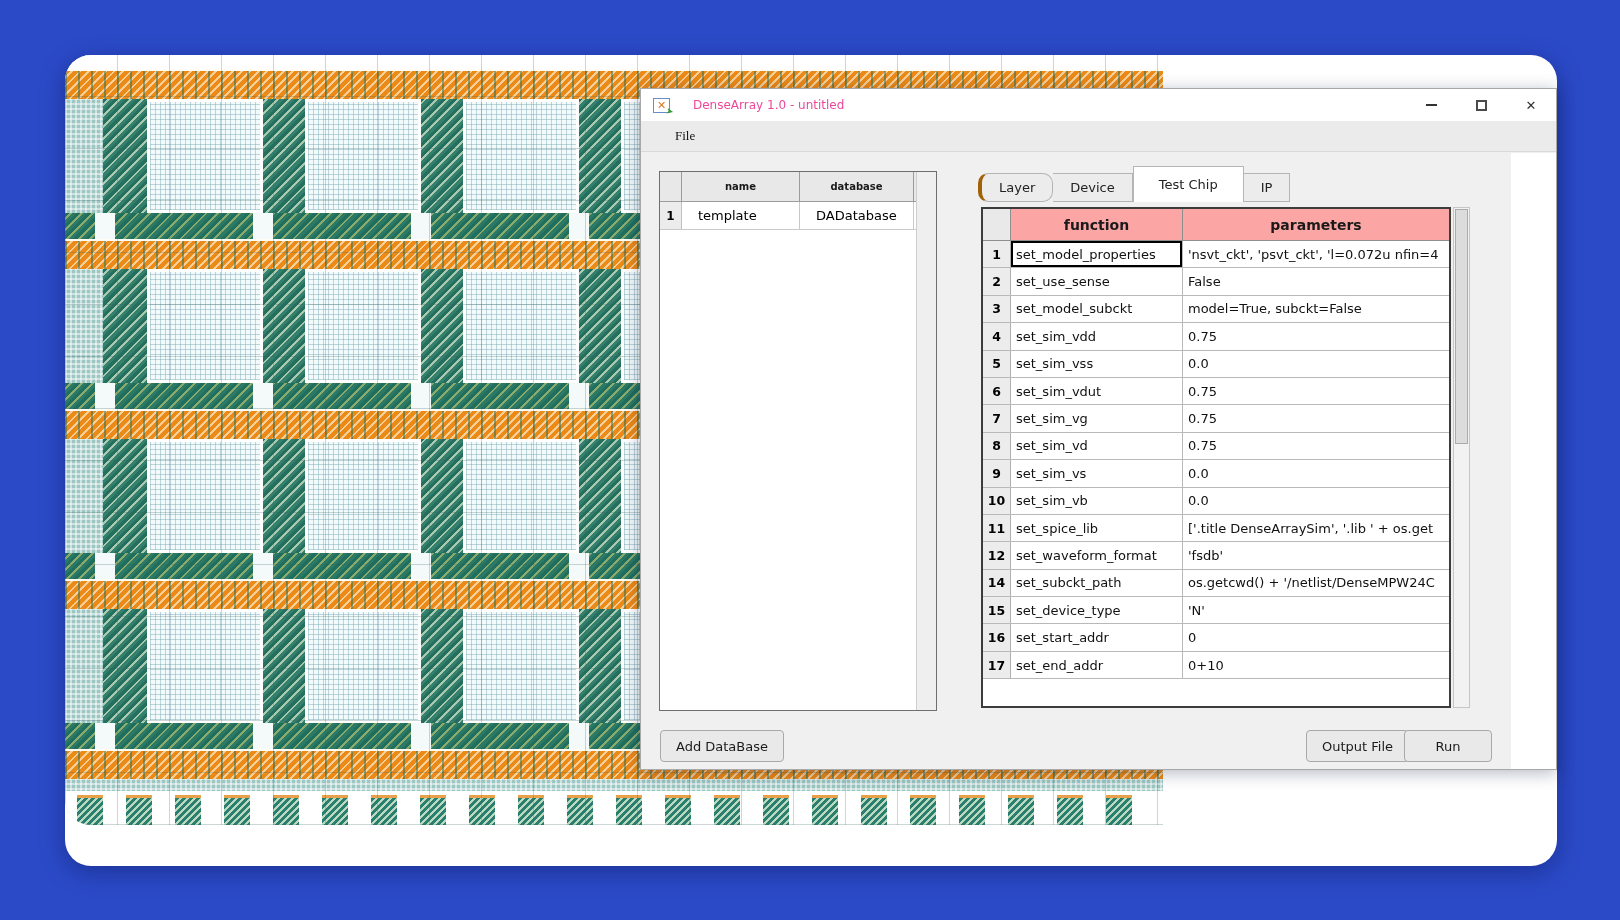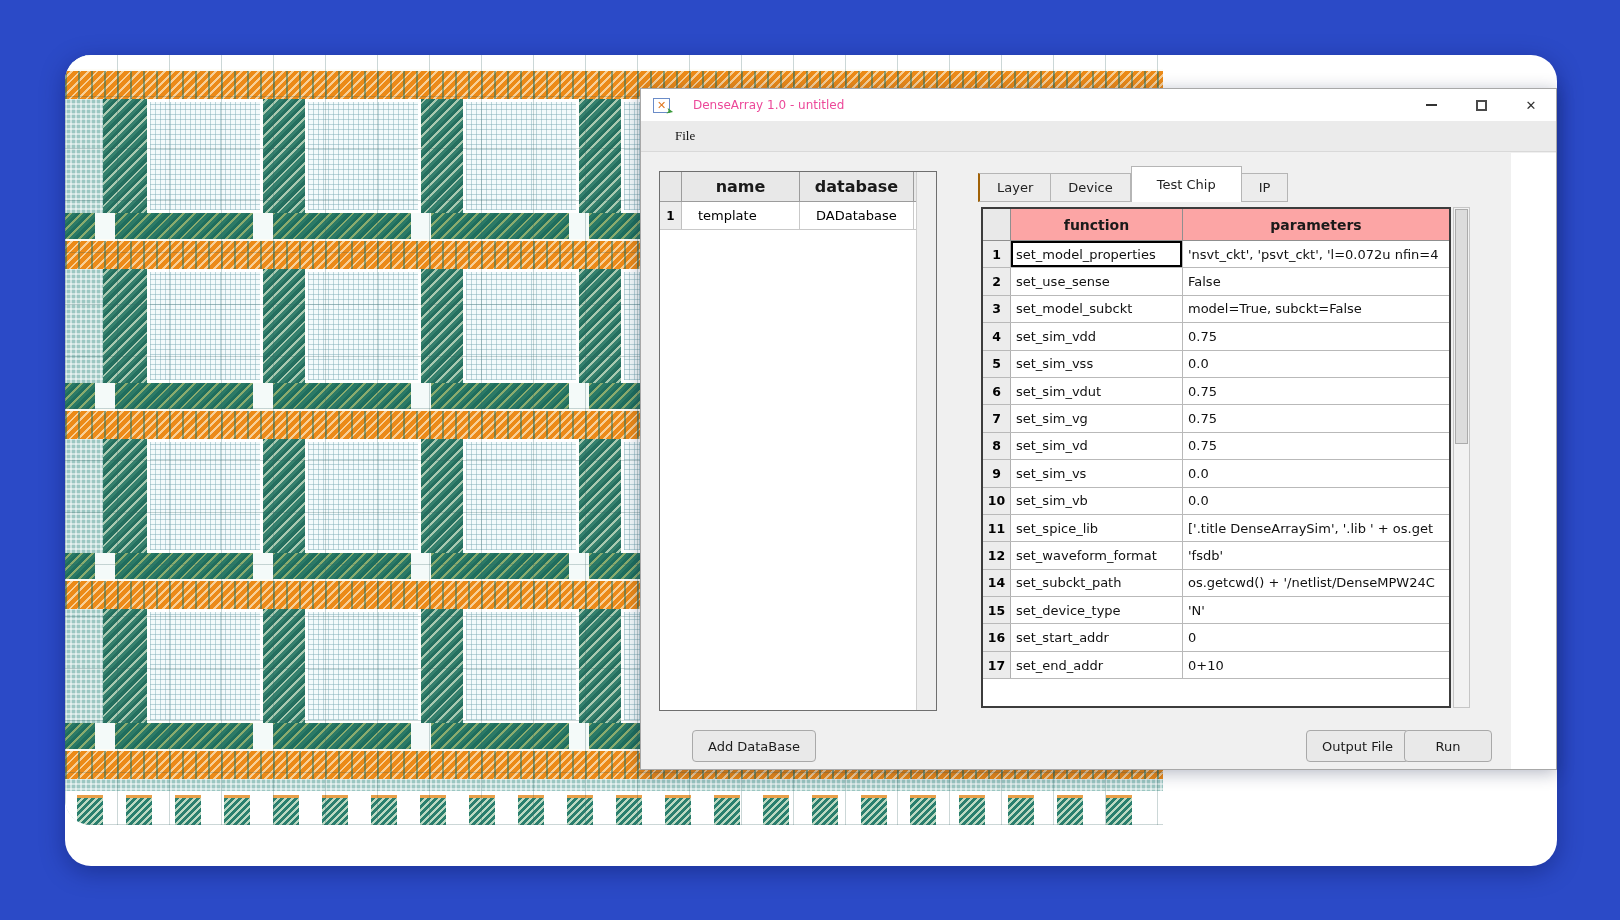--- a/index.html
+++ b/index.html
@@ -102,38 +102,38 @@
   .gutter{position:absolute;top:0;right:0;bottom:0;width:45px;background:#fff;}
 
   
   .db-panel{
     position:absolute;left:18px;top:18px;width:278px;height:540px;
     background:#fff;border:1px solid #6f6f6f;
   }
   .db-header{display:flex;height:30px;background:#e8e8e8;border-bottom:1px solid #9c9c9c;}
   .db-corner{width:22px;border-right:1px solid #9c9c9c;background:#e8e8e8;}
   .db-h{width:118px;display:flex;align-items:center;justify-content:center;
-        font-weight:bold;font-size:16px;color:#1a1a1a;border-right:1px solid #9c9c9c;}
+        font-weight:bold;font-size:10px;color:#1a1a1a;border-right:1px solid #9c9c9c;}
   .db-h:last-child{width:114px;}
   .db-row{display:flex;height:28px;border-bottom:1px solid #c9c9c9;background:#fff;}
   .db-num{width:22px;background:#ececec;border-right:1px solid #c0c0c0;text-align:center;
           font-weight:bold;font-size:12px;line-height:28px;}
   .db-cell{width:118px;padding-left:16px;line-height:27px;font-size:13px;border-right:1px solid #c9c9c9;
            white-space:nowrap;overflow:hidden;}
   .db-cell:last-child{width:114px;}
   .db-stub{position:absolute;top:0;right:0;bottom:0;width:20px;background:#efefef;border-left:1px solid #cfcfcf;}
 
   
   .tabs{position:absolute;left:337px;top:13px;height:36px;display:flex;align-items:flex-end;}
   .tab{
     height:29px;padding:0 17px;background:#ececec;
     border:1px solid #b5b5b5;border-left:none;
     display:flex;align-items:center;font-size:13px;color:#222;cursor:default;
   }
-  .tab:first-child{border-left:2px solid #a16207;}
+  .tab:first-child{border-left:4px solid #a16207;border-radius:10px;}
   .tab.active{
     height:36px;background:#fff;border-bottom:none;border-left:1px solid #b5b5b5;
     padding:0 25px;position:relative;z-index:2;
   }
 
   
   .fn-table{
     position:absolute;left:340px;top:54px;width:470px;height:501px;
     background:#fff;border:2px solid #3c3c3c;overflow:hidden;
   }
@@ -156,21 +156,21 @@
              background:#f2f2f2;border:1px solid #c6c6c6;}
   .fn-thumb{margin:1px;height:235px;background:#dcdcdc;border:1px solid #ababab;}
 
   
   .btn{
     position:absolute;top:577px;height:32px;
     background:#e9e9e9;border:1px solid #a9a9a9;border-radius:4px;
     font-size:13px;color:#1b1b1b;padding:0 15px;
     font-family:"DejaVu Sans","Liberation Sans",sans-serif;cursor:default;
   }
-  .add-db{left:19px;margin-left:32px;}
+  .add-db{left:19px;}
   .out-file{left:665px;}
   .run{left:763px;width:88px;}
 </style>
 </head>
 <body>
 
 <div class="stage">
 
   <div class="card"></div>
 

